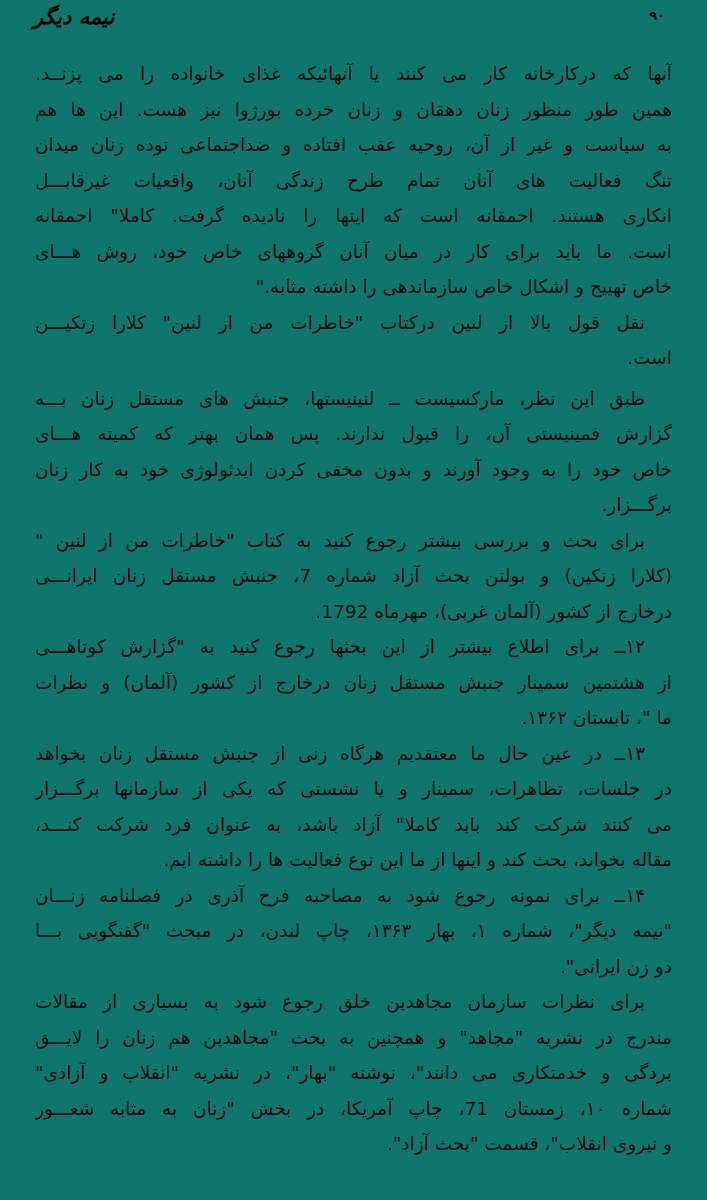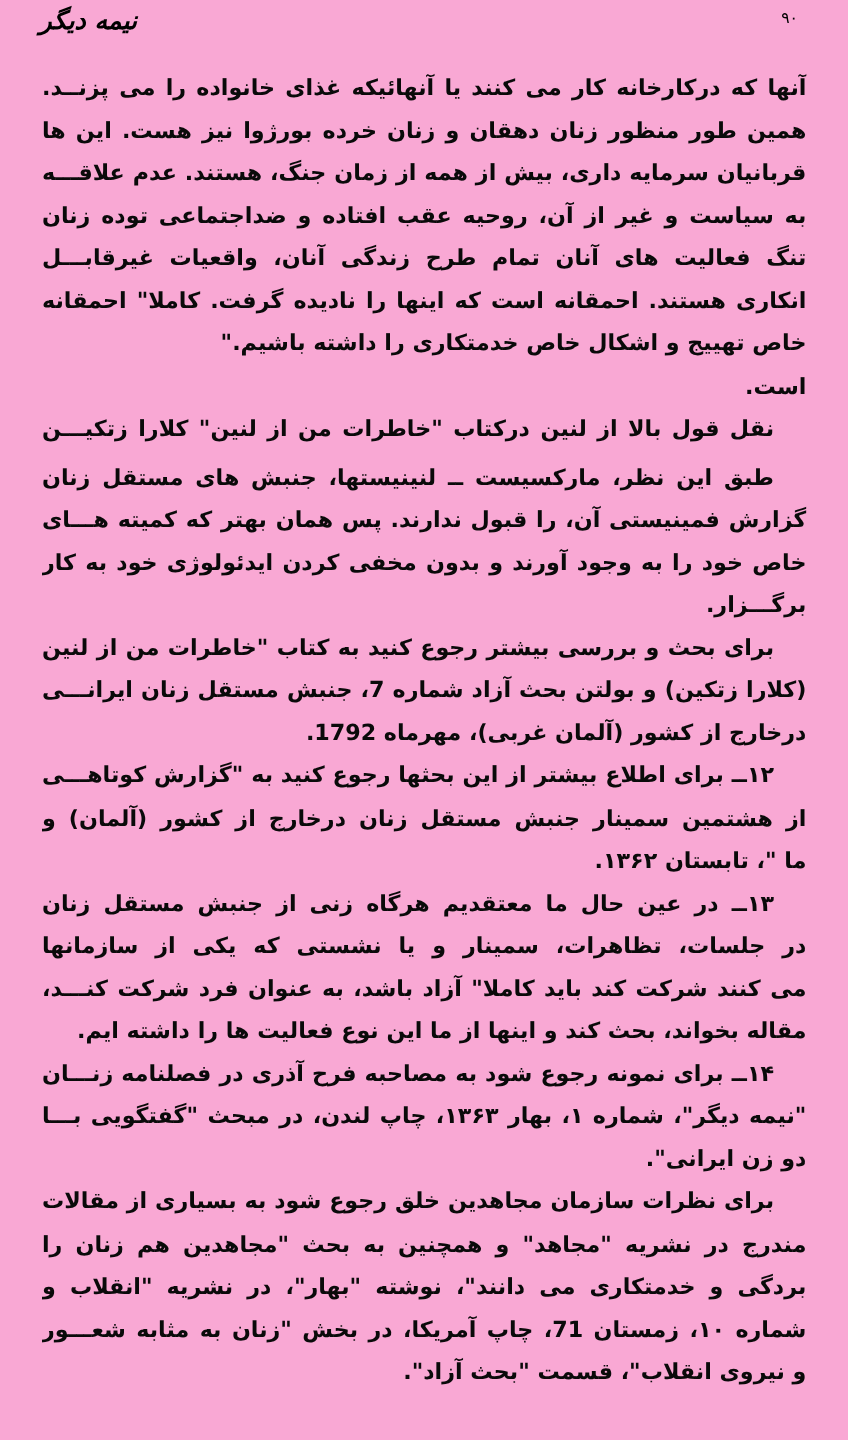--- a/index.html
+++ b/index.html
@@ -5,41 +5,41 @@
   html,body { margin:0; padding:0; }
   body {
     width:707px; height:1200px;
     background:#ffffff;
     font-family:"DejaVu Sans", sans-serif;
     position:relative;
     overflow:hidden;
   }
   .page {
     position:absolute; inset:0;
-    background:#f9a8d4;
+    background:#0f766e;
     color:#0b0b0b;
   }
   .journal-title {
     position:absolute; left:33px; top:5px;
     direction:rtl;
     font-size:21px; font-weight:bold; font-style:italic;
     color:#000;
   }
   .page-number {
     position:absolute; right:42px; top:8px;
-    font-size:13px; font-weight:normal;
+    font-size:13px; font-weight:bold;
     direction:rtl;
     color:#000;
   }
   .body-text {
     position:absolute; top:56px; right:35px; left:35px;
     direction:rtl;
     unicode-bidi:embed;
     font-size:18.5px;
-    font-weight:700;
+    font-weight:400;
     color:#0a0a0a;
     letter-spacing:0.2px;
   }
   .line {
     line-height:35.5px;
     height:35.5px;
     text-align:justify;
     text-align-last:justify;
     overflow:hidden;
   }
@@ -52,27 +52,27 @@
 
 <div class="page">
 
   <div class="journal-title">نیمه دیگر</div>
 
   <div class="page-number">۹۰</div>
 
   <div class="body-text">
     <div class="line">آنها که درکارخانه کار می کنند یا آنهائیکه غذای خانواده را می پزنــد.</div>
     <div class="line">همین طور منظور زنان دهقان و زنان خرده بورژوا نیز هست. این ها هم</div>
-    <div class="line">قربانیان سرمایه داری، بیش از همه از زمان جنگ، هستند. عدم علاقـــه</div>
     <div class="line">به سیاست و غیر از آن، روحیه عقب افتاده و ضداجتماعی توده زنان میدان</div>
     <div class="line">تنگ فعالیت های آنان تمام طرح زندگی آنان، واقعیات غیرقابـــل</div>
     <div class="line">انکاری هستند. احمقانه است که اینها را نادیده گرفت. کاملا" احمقانه</div>
-    <div class="line end">خاص تهییج و اشکال خاص خدمتکاری را داشته باشیم."</div>
+    <div class="line">است. ما باید برای کار در میان آنان گروههای خاص خود، روش هـــای</div>
+    <div class="line end">خاص تهییج و اشکال خاص سازماندهی را داشته مثابه."</div>
+    <div class="line indent">نقل قول بالا از لنین درکتاب "خاطرات من از لنین" کلارا زتکیـــن</div>
     <div class="line end">است.</div>
-    <div class="line indent">نقل قول بالا از لنین درکتاب "خاطرات من از لنین" کلارا زتکیـــن</div>
     <div class="line indent gap">طبق این نظر، مارکسیست ــ لنینیستها، جنبش های مستقل زنان بـــه</div>
     <div class="line">گزارش فمینیستی آن، را قبول ندارند. پس همان بهتر که کمیته هـــای</div>
     <div class="line">خاص خود را به وجود آورند و بدون مخفی کردن ایدئولوژی خود به کار زنان</div>
     <div class="line end">برگـــزار.</div>
     <div class="line indent">برای بحث و بررسی بیشتر رجوع کنید به کتاب "خاطرات من از لنین "</div>
     <div class="line">(کلارا زتکین) و بولتن بحث آزاد شماره 7، جنبش مستقل زنان ایرانـــی</div>
     <div class="line end">درخارج از کشور (آلمان غربی)، مهرماه 1792.</div>
     <div class="line indent">۱۲ــ برای اطلاع بیشتر از این بحثها رجوع کنید به "گزارش کوتاهـــی</div>
     <div class="line">از هشتمین سمینار جنبش مستقل زنان درخارج از کشور (آلمان) و نظرات</div>
     <div class="line end">ما "، تابستان ۱۳۶۲.</div>

